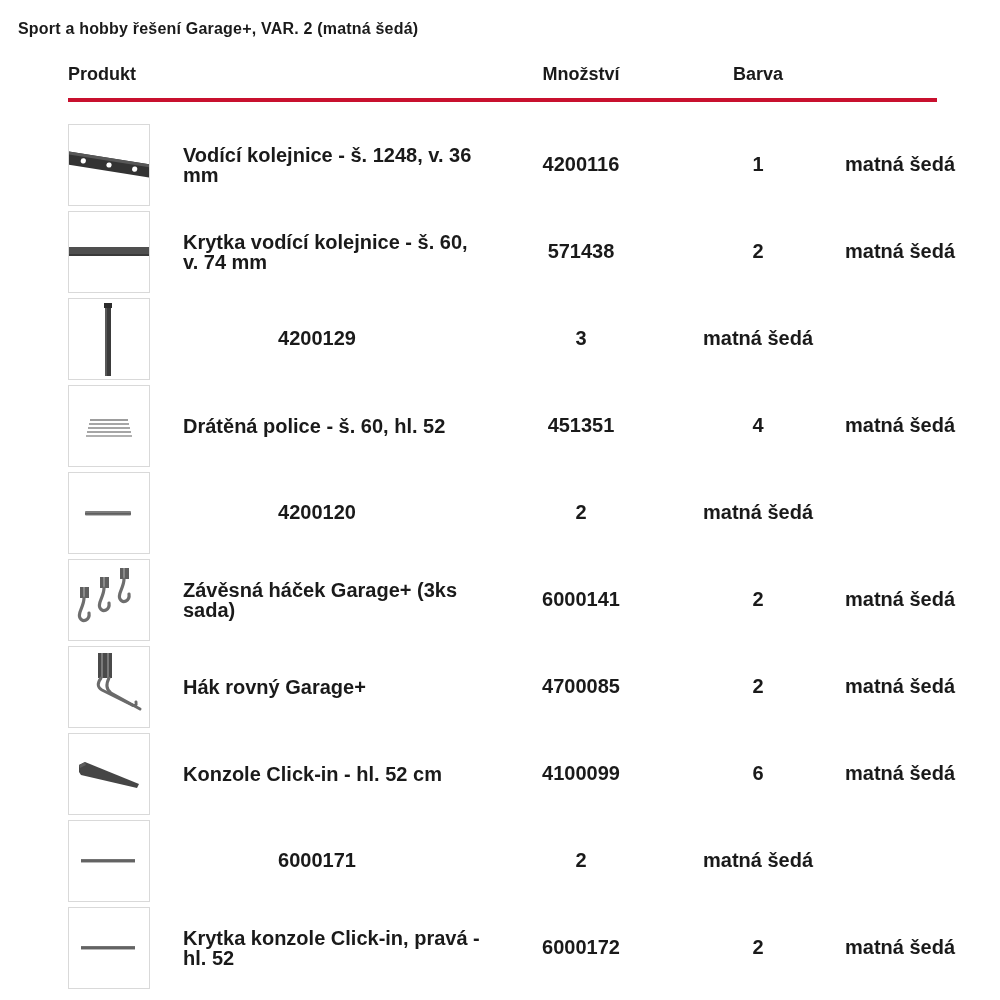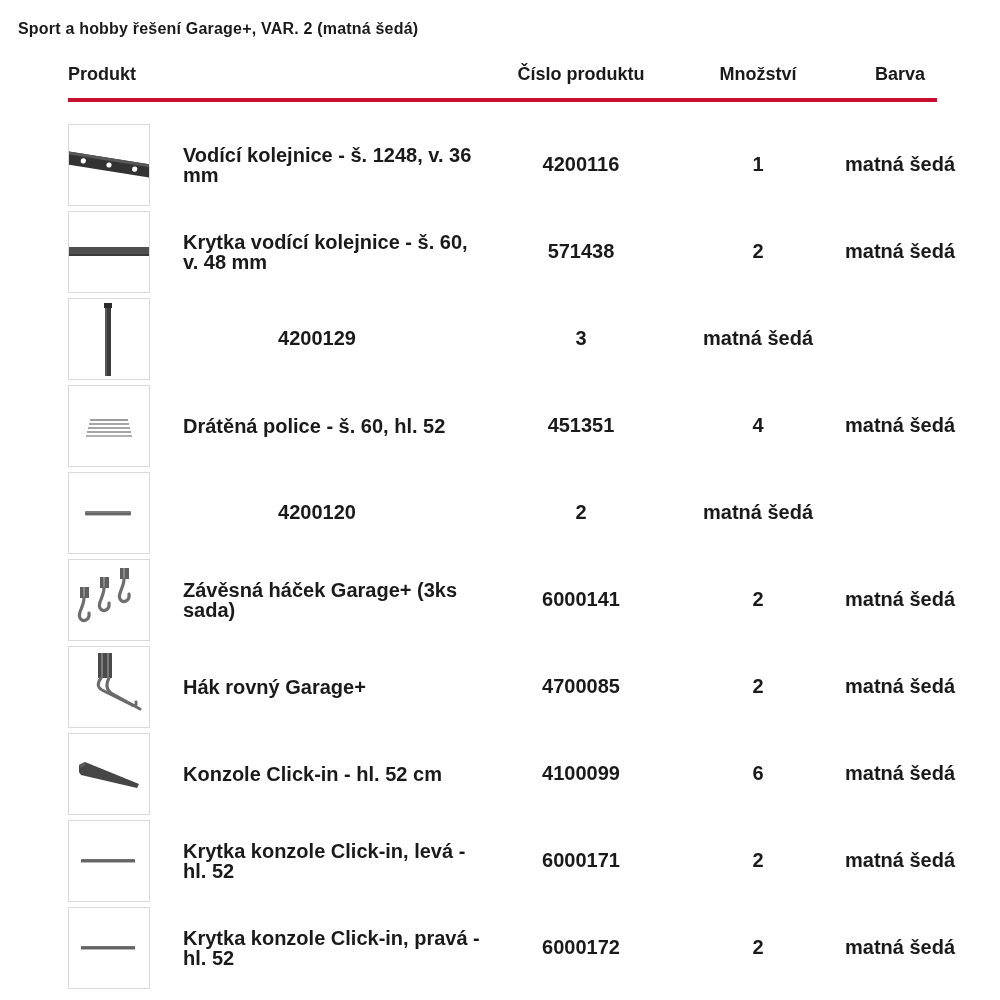--- a/index.html
+++ b/index.html
@@ -85,21 +85,20 @@
 <body style="color: rgb(26, 26, 26);">
 
 <div class="page">
 
   <div class="title">Sport a hobby řešení Garage+, VAR. 2 (matná šedá)</div>
 
   <div class="table">
 
     <div class="thead grid-cols">
       <div class="th-product">Produkt</div>
-      <div class="th-center">Číslo produktu</div>
       <div class="th-center">Množství</div>
       <div class="th-center">Barva</div>
     </div>
 
     <div class="red-line" style="background: rgb(200, 16, 46);"></div>
 
     <div class="tbody">
 
       <div class="row grid-cols">
         <div class="thumb" style="border-color: rgb(217, 217, 217);">
@@ -119,21 +118,21 @@
         <div class="cell-color">matná šedá</div>
       </div>
 
       <div class="row grid-cols">
         <div class="thumb" style="border-color: rgb(217, 217, 217);">
           <svg width="80" height="80" viewBox="0 0 80 80">
             <rect x="0" y="35" width="80" height="9" fill="#4f4f4f"></rect>
             <rect x="0" y="42" width="80" height="2" fill="#3a3a3a"></rect>
           </svg>
         </div>
-        <div class="cell-name">Krytka vodící kolejnice - š. 60, v. 48 mm</div>
+        <div class="cell-name">Krytka vodící kolejnice - š. 60, v. 74 mm</div>
         <div class="cell-number">571438</div>
         <div class="cell-qty">2</div>
         <div class="cell-color">matná šedá</div>
       </div>
 
       <div class="row grid-cols">
         <div class="thumb" style="border-color: rgb(217, 217, 217);">
           <svg width="80" height="80" viewBox="0 0 80 80">
             <rect x="36" y="4" width="6" height="73" fill="#3b3b3b"></rect>
             <rect x="36" y="4" width="2" height="73" fill="#585858"></rect>
@@ -228,21 +227,20 @@
         <div class="cell-color">matná šedá</div>
       </div>
 
       <div class="row grid-cols">
         <div class="thumb" style="border-color: rgb(217, 217, 217);">
           <svg width="80" height="80" viewBox="0 0 80 80">
             <rect x="12" y="38" width="54" height="3.5" fill="#737373"></rect>
             <rect x="12" y="39.5" width="54" height="1" fill="#555555"></rect>
           </svg>
         </div>
-        <div class="cell-name">Krytka konzole Click-in, levá - hl. 52</div>
         <div class="cell-number">6000171</div>
         <div class="cell-qty">2</div>
         <div class="cell-color">matná šedá</div>
       </div>
 
       <div class="row grid-cols">
         <div class="thumb" style="border-color: rgb(217, 217, 217);">
           <svg width="80" height="80" viewBox="0 0 80 80">
             <rect x="12" y="38" width="54" height="3.5" fill="#737373"></rect>
             <rect x="12" y="39.5" width="54" height="1" fill="#555555"></rect>

